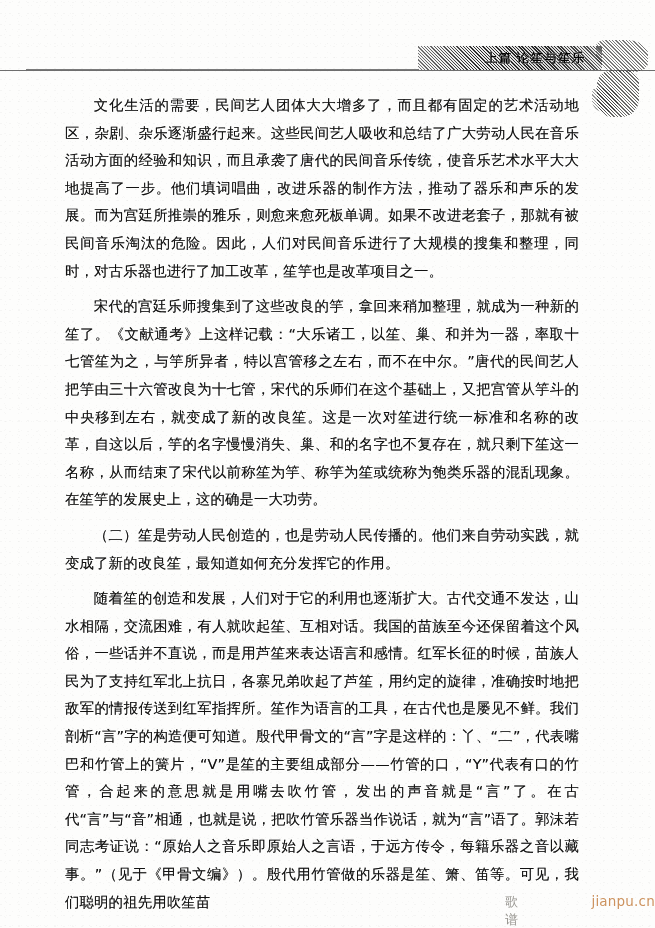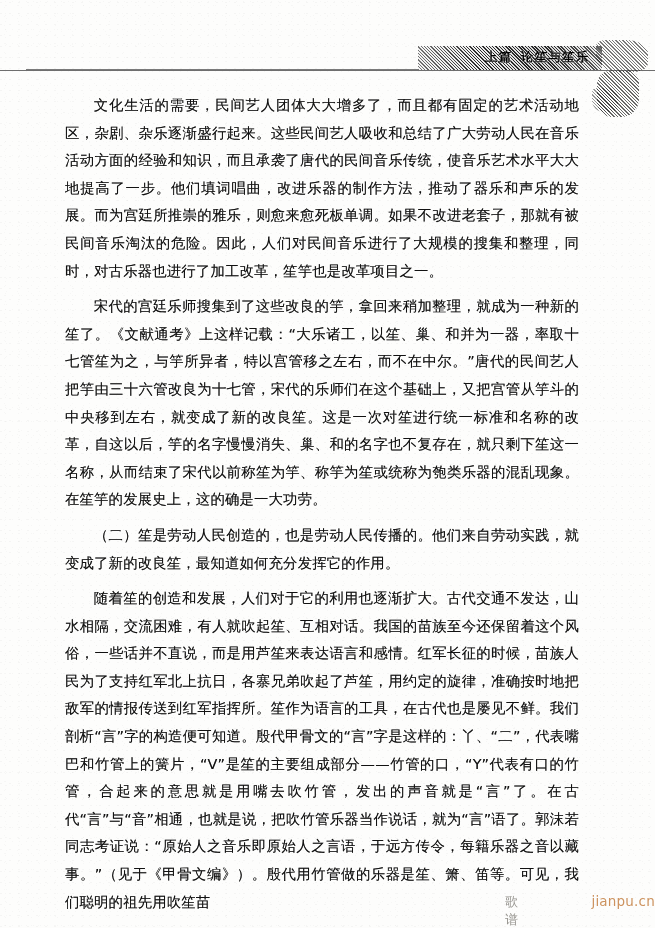--- a/index.html
+++ b/index.html
@@ -54,21 +54,21 @@
     position: absolute;
     inset: 0;
     background: linear-gradient(90deg, rgba(255,255,255,.35) 0%, rgba(255,255,255,0) 32%, rgba(0,0,0,.10) 70%, rgba(255,255,255,.25) 100%);
   }
   #header-title {
     position: absolute;
     left: 485px;
     top: 50px;
     width: 112px;
     height: 17px;
-    font-family: Liberation Mono, monospace;
+    font-family: Liberation Sans, sans-serif;
     font-size: 12.5px;
     font-weight: bold;
     line-height: 17px;
     color: #1b1b1b;
     letter-spacing: 1.2px;
     white-space: nowrap;
     text-shadow:
       0 0 1px rgba(255,255,255,.85),
       .7px .4px 0 rgba(255,255,255,.55),
       -.6px -.4px 0 rgba(0,0,0,.35);

